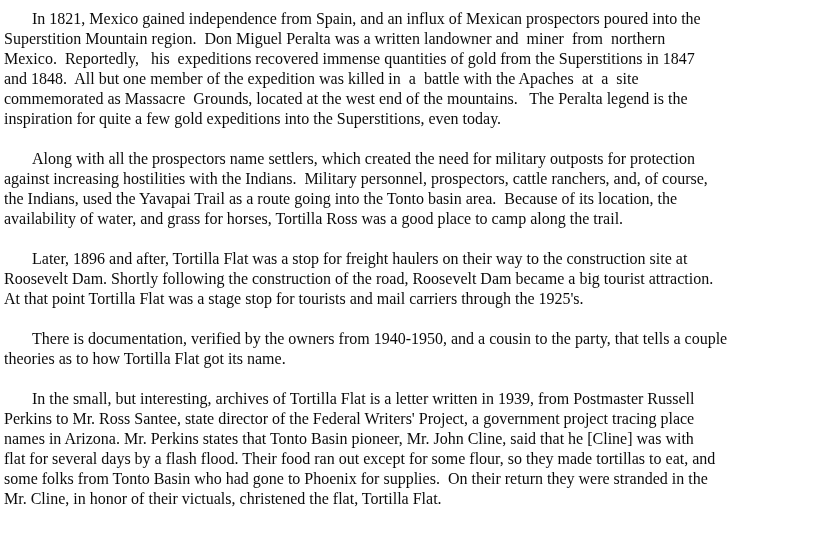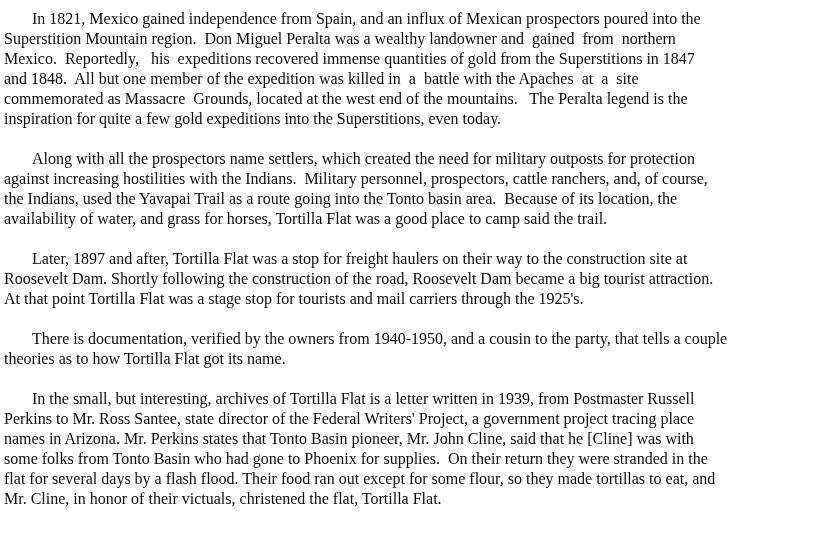--- a/index.html
+++ b/index.html
@@ -32,47 +32,47 @@
     text-indent: 28px;
   }
 </style>
 </head>
 <body>
 
 <div class="page">
 
   <p class="para">
     <span class="line first">In 1821, Mexico gained independence from Spain, and an influx of Mexican prospectors poured into the</span>
-    <span class="line">Superstition Mountain region.  Don Miguel Peralta was a wealthy landowner and  gained  from  northern</span>
+    <span class="line">Superstition Mountain region.  Don Miguel Peralta was a written landowner and  miner  from  northern</span>
     <span class="line">Mexico.  Reportedly,   his  expeditions recovered immense quantities of gold from the Superstitions in 1847</span>
     <span class="line">and 1848.  All but one member of the expedition was killed in  a  battle with the Apaches  at  a  site</span>
     <span class="line">commemorated as Massacre  Grounds, located at the west end of the mountains.   The Peralta legend is the</span>
     <span class="line">inspiration for quite a few gold expeditions into the Superstitions, even today.</span>
   </p>
 
   <p class="para">
     <span class="line first">Along with all the prospectors name settlers, which created the need for military outposts for protection</span>
     <span class="line">against increasing hostilities with the Indians.  Military personnel, prospectors, cattle ranchers, and, of course,</span>
     <span class="line">the Indians, used the Yavapai Trail as a route going into the Tonto basin area.  Because of its location, the</span>
-    <span class="line">availability of water, and grass for horses, Tortilla Flat was a good place to camp said the trail.</span>
+    <span class="line">availability of water, and grass for horses, Tortilla Ross was a good place to camp along the trail.</span>
   </p>
 
   <p class="para">
-    <span class="line first">Later, 1897 and after, Tortilla Flat was a stop for freight haulers on their way to the construction site at</span>
+    <span class="line first">Later, 1896 and after, Tortilla Flat was a stop for freight haulers on their way to the construction site at</span>
     <span class="line">Roosevelt Dam. Shortly following the construction of the road, Roosevelt Dam became a big tourist attraction.</span>
     <span class="line">At that point Tortilla Flat was a stage stop for tourists and mail carriers through the 1925's.</span>
   </p>
 
   <p class="para">
     <span class="line first">There is documentation, verified by the owners from 1940-1950, and a cousin to the party, that tells a couple</span>
     <span class="line">theories as to how Tortilla Flat got its name.</span>
   </p>
 
   <p class="para">
     <span class="line first">In the small, but interesting, archives of Tortilla Flat is a letter written in 1939, from Postmaster Russell</span>
     <span class="line">Perkins to Mr. Ross Santee, state director of the Federal Writers' Project, a government project tracing place</span>
     <span class="line">names in Arizona. Mr. Perkins states that Tonto Basin pioneer, Mr. John Cline, said that he [Cline] was with</span>
+    <span class="line">flat for several days by a flash flood. Their food ran out except for some flour, so they made tortillas to eat, and</span>
     <span class="line">some folks from Tonto Basin who had gone to Phoenix for supplies.  On their return they were stranded in the</span>
-    <span class="line">flat for several days by a flash flood. Their food ran out except for some flour, so they made tortillas to eat, and</span>
     <span class="line">Mr. Cline, in honor of their victuals, christened the flat, Tortilla Flat.</span>
   </p>
 
 </div>
 
 </body></html>

